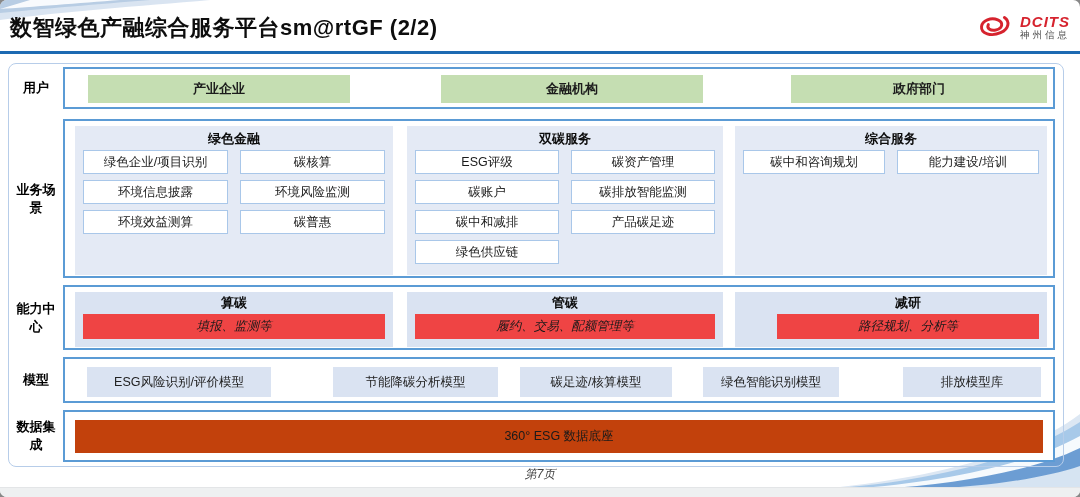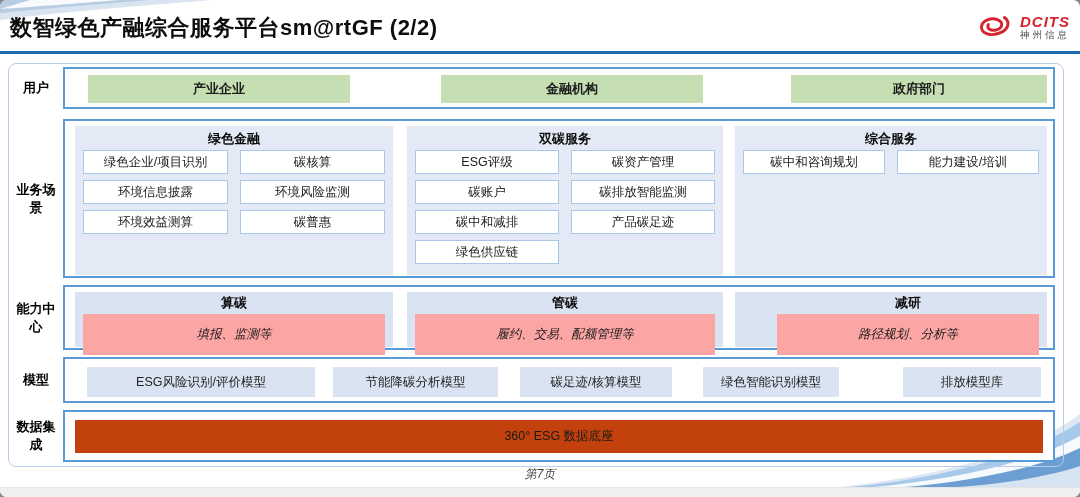--- a/index.html
+++ b/index.html
@@ -63,21 +63,21 @@
   }
   .item {
     height:24px; background:#fff; border:1px solid #a9c7e9;
     display:flex; align-items:center; justify-content:center;
     font-size:12.5px; color:#1a1a1a; white-space:nowrap;
   }
   
   .cap-panel { position:absolute; top:5px; height:55px; background:#dae3f2; }
   .cap-title { height:20px; line-height:22px; text-align:center; font-size:13px; font-weight:bold; color:#0d0d0d; }
   .cap-bar {
-    margin:2px 8px 0 8px; height:41px; background:#fca5a5;
+    margin:2px 8px 0 8px; height:25px; background:#ef4444;
     display:flex; align-items:center; justify-content:center;
     font-size:12.5px; font-style:italic; color:#1a1a1a;
   }
   
   .model-box {
     position:absolute; top:8px; height:30px; background:#dae3f2;
     display:flex; align-items:center; justify-content:center;
     font-size:12.5px; color:#222;
   }
   
@@ -186,21 +186,21 @@
         <div class="cap-bar">路径规划、分析等</div>
       </div>
     </div>
   </div>
 
   <div class="row" style="top:357px;height:46px;">
     <div class="row-label">
       <span>模型</span>
     </div>
     <div class="row-box">
-      <div class="model-box" style="left:22px;width:228px;">ESG风险识别/评价模型</div>
+      <div class="model-box" style="left:22px;width:184px;">ESG风险识别/评价模型</div>
       <div class="model-box" style="left:268px;width:165px;">节能降碳分析模型</div>
       <div class="model-box" style="left:455px;width:152px;">碳足迹/核算模型</div>
       <div class="model-box" style="left:638px;width:136px;">绿色智能识别模型</div>
       <div class="model-box" style="left:838px;width:138px;">排放模型库</div>
     </div>
   </div>
 
   <div class="row" style="top:410px;height:52px;">
     <div class="row-label">
       <span>数据集成</span>

